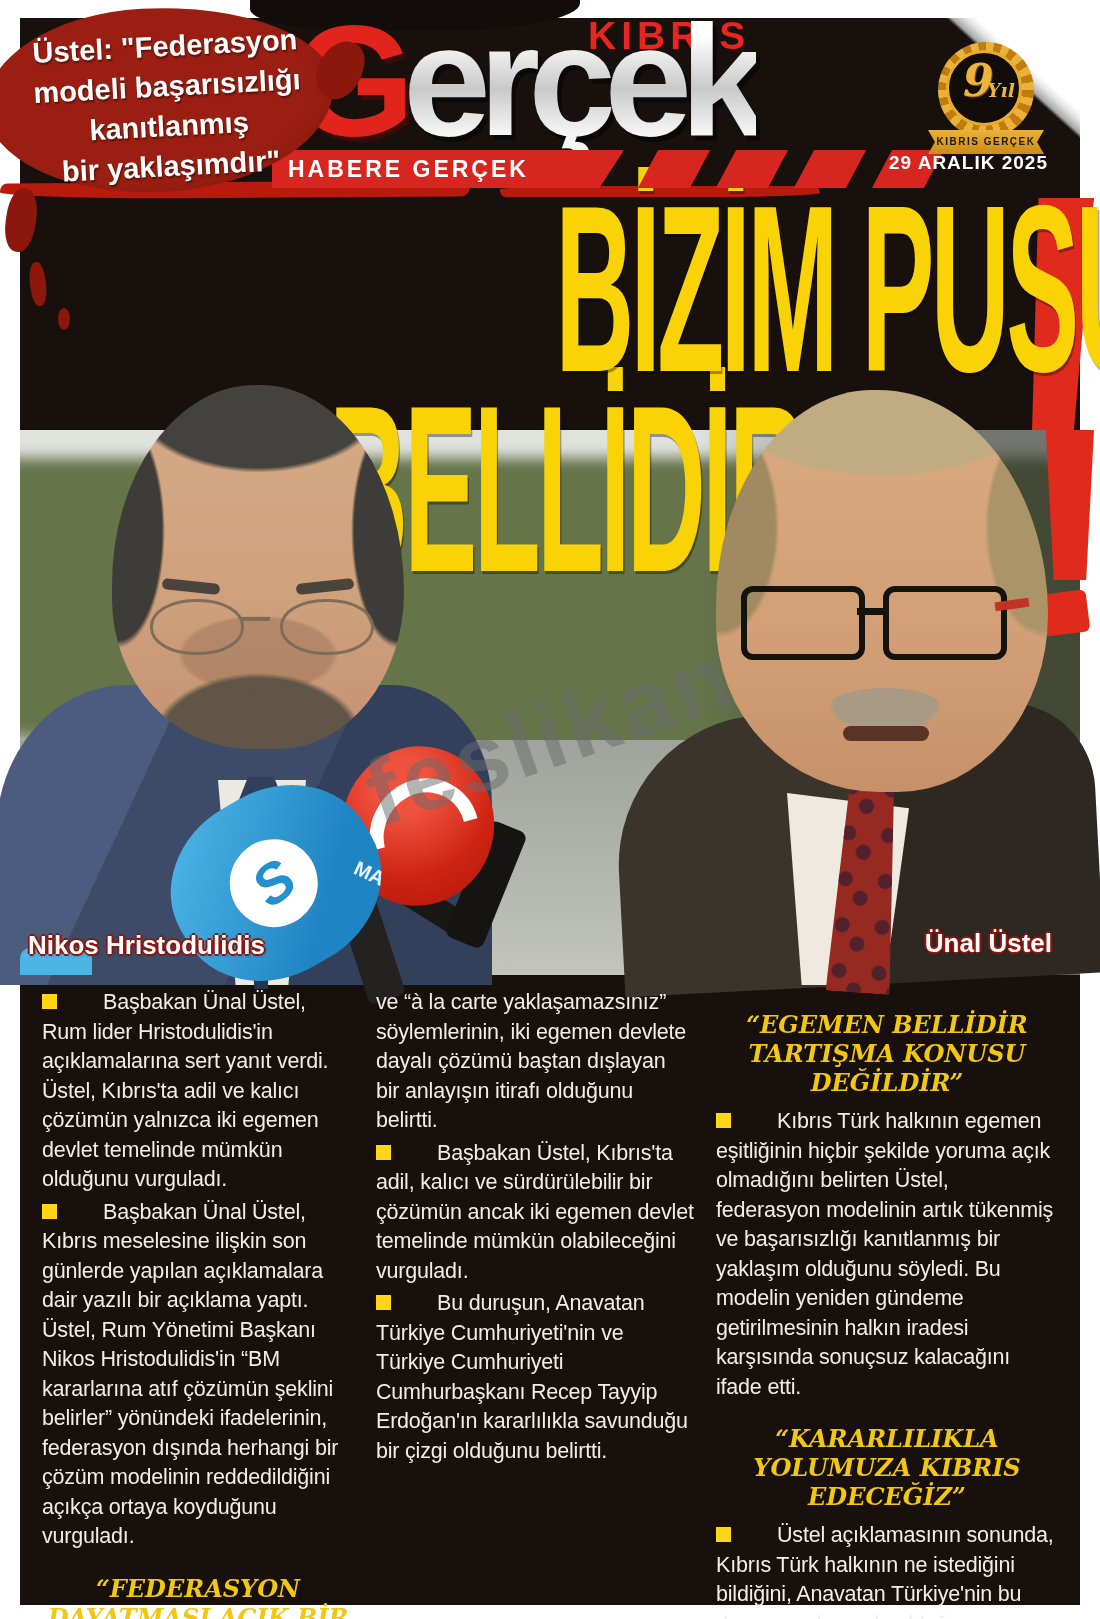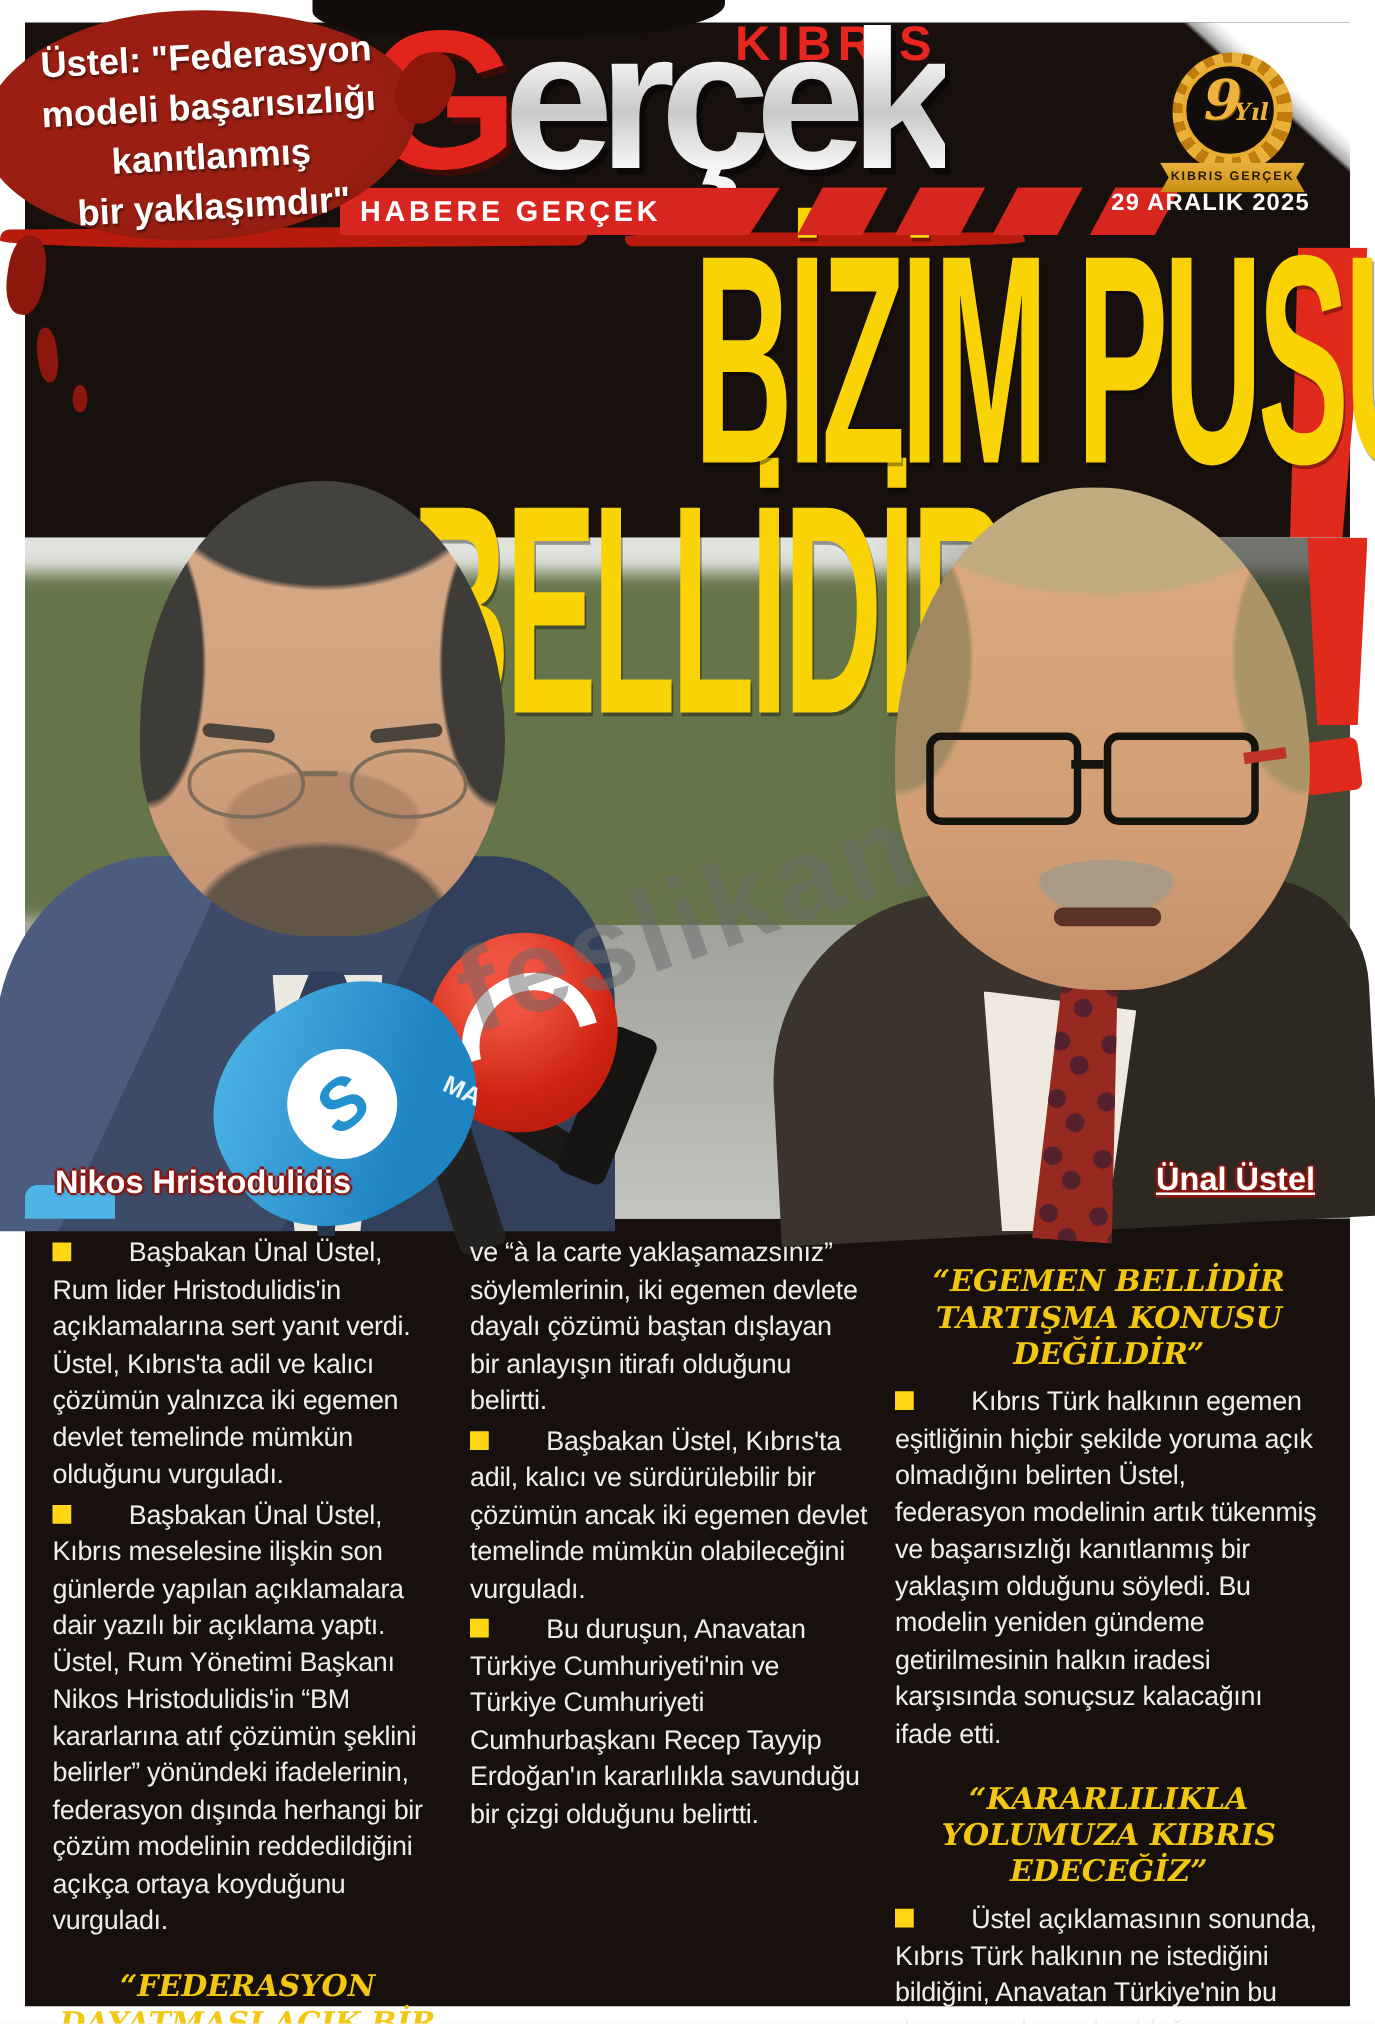--- a/index.html
+++ b/index.html
@@ -122,22 +122,22 @@
   .mic-blue .ma{position:absolute;left:176px;top:118px;color:#eaf6fd;font-weight:bold;font-size:20px;transform:rotate(55deg);}
   .mic-red{position:absolute;left:212px;top:16px;width:152px;height:160px;transform:rotate(12deg);border-radius:50%;
         background:radial-gradient(circle at 35% 28%,#ef5340 0 18%,#cf2312 60%,#a9170a);}
   .mic-red::after{content:"";position:absolute;left:30px;top:30px;width:80px;height:86px;border:14px solid transparent;
         border-left-color:#fff;border-top-color:#fff;border-radius:50%;transform:rotate(18deg);}
   .blue2{position:absolute;left:0;top:518px;width:72px;height:27px;background:#4db4e6;border-radius:10px 10px 0 0;z-index:4;}
   .wm{position:absolute;left:50%;top:56%;transform:translate(-50%,-50%) rotate(-19deg);z-index:6;
         font-weight:bold;font-size:94px;letter-spacing:4px;color:rgba(105,105,108,.5);}
   .cap{position:absolute;z-index:9;color:#fff;font-weight:bold;font-size:26px;
         text-shadow:-2px 0 0 #8c1710,2px 0 0 #8c1710,0 -2px 0 #8c1710,0 2px 0 #8c1710,1px 1px 3px #5c0d08;}
-  .cap-l{left:44px;top:930px;text-align:right;}
-  .cap-r{right:48px;top:928px;text-decoration:underline;}
+  .cap-l{left:28px;top:930px;text-align:right;}
+  .cap-r{right:48px;top:928px;}
   
   .cols{position:absolute;left:20px;top:988px;width:1060px;z-index:5;display:flex;gap:22px;
         padding:0 22px;box-sizing:border-box;}
   .col{flex:1 1 0;}
   .col:nth-child(1){flex:0 0 312px;}
   .col:nth-child(2){flex:0 0 318px;}
   .para{margin:0 0 3px;color:#f2eee7;font-size:21.5px;line-height:29.5px;letter-spacing:-.2px;}
   .sq{display:inline-block;width:15px;height:15px;background:#ffd515;margin-right:46px;}
   .subhead{font:italic bold 24px/29px "DejaVu Serif",serif;color:#f2c712;text-align:center;margin:22px 0 10px;}
 </style>

